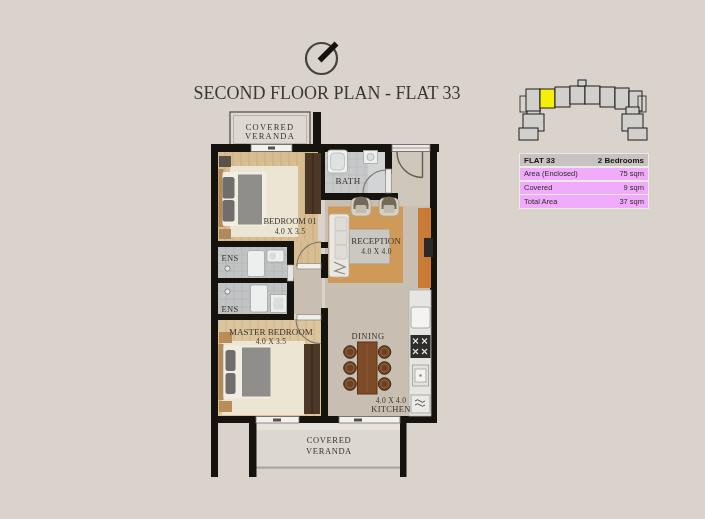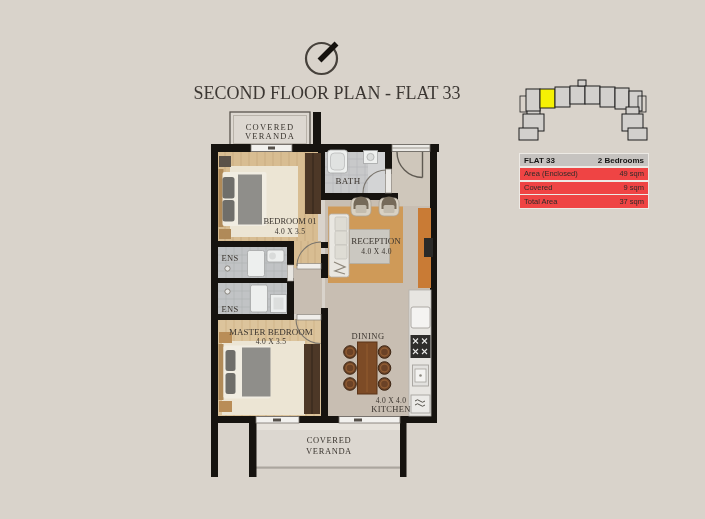--- a/index.html
+++ b/index.html
@@ -2,21 +2,21 @@
 <html><head>
 <meta charset="utf-8">
 <style>
   html,body{margin:0;padding:0;}
   body{width:705px;height:519px;background:#d9d3cb;position:relative;overflow:hidden;
        font-family:"Liberation Serif", serif;}
   #plan{position:absolute;left:0;top:0;}
   .tbl{position:absolute;left:519px;top:153px;width:130px;box-sizing:border-box;
        border:1.5px solid #edeae5;background:#edeae5;font-family:"Liberation Sans",sans-serif;}
   .trow{height:12.2px;display:flex;justify-content:space-between;align-items:center;box-sizing:border-box;
-        padding:0 4px;font-size:7.5px;color:#2e2b28;background:#ef4444;margin-bottom:1.6px;}
+        padding:0 4px;font-size:7.5px;color:#2e2b28;background:#f0abfc;margin-bottom:1.6px;}
   .trow:last-child{margin-bottom:0;justify-content:space-between;}
   .thead{background:#c6c3c0;font-weight:bold;color:#171615;font-size:8px;}
 </style>
 </head>
 <body>
 <svg id="plan" width="705" height="519" viewBox="0 0 705 519">
 
   <g>
     <circle cx="321.5" cy="58.5" r="15.5" fill="none" stroke="#46413b" stroke-width="2.2"></circle>
     <line x1="319.5" y1="60.5" x2="336.5" y2="43.5" stroke="#16130f" stroke-width="5.5"></line>
@@ -415,21 +415,21 @@
 
 <div class="tbl">
 
   <div class="trow thead">
       <span>FLAT 33</span>
       <span>2 Bedrooms</span>
     </div>
 
   <div class="trow">
       <span>Area (Enclosed)</span>
-      <span>49 sqm</span>
+      <span>75 sqm</span>
     </div>
 
   <div class="trow">
       <span>Covered</span>
       <span>9 sqm</span>
     </div>
 
 
   <div class="trow">
       <span>Total Area</span>

